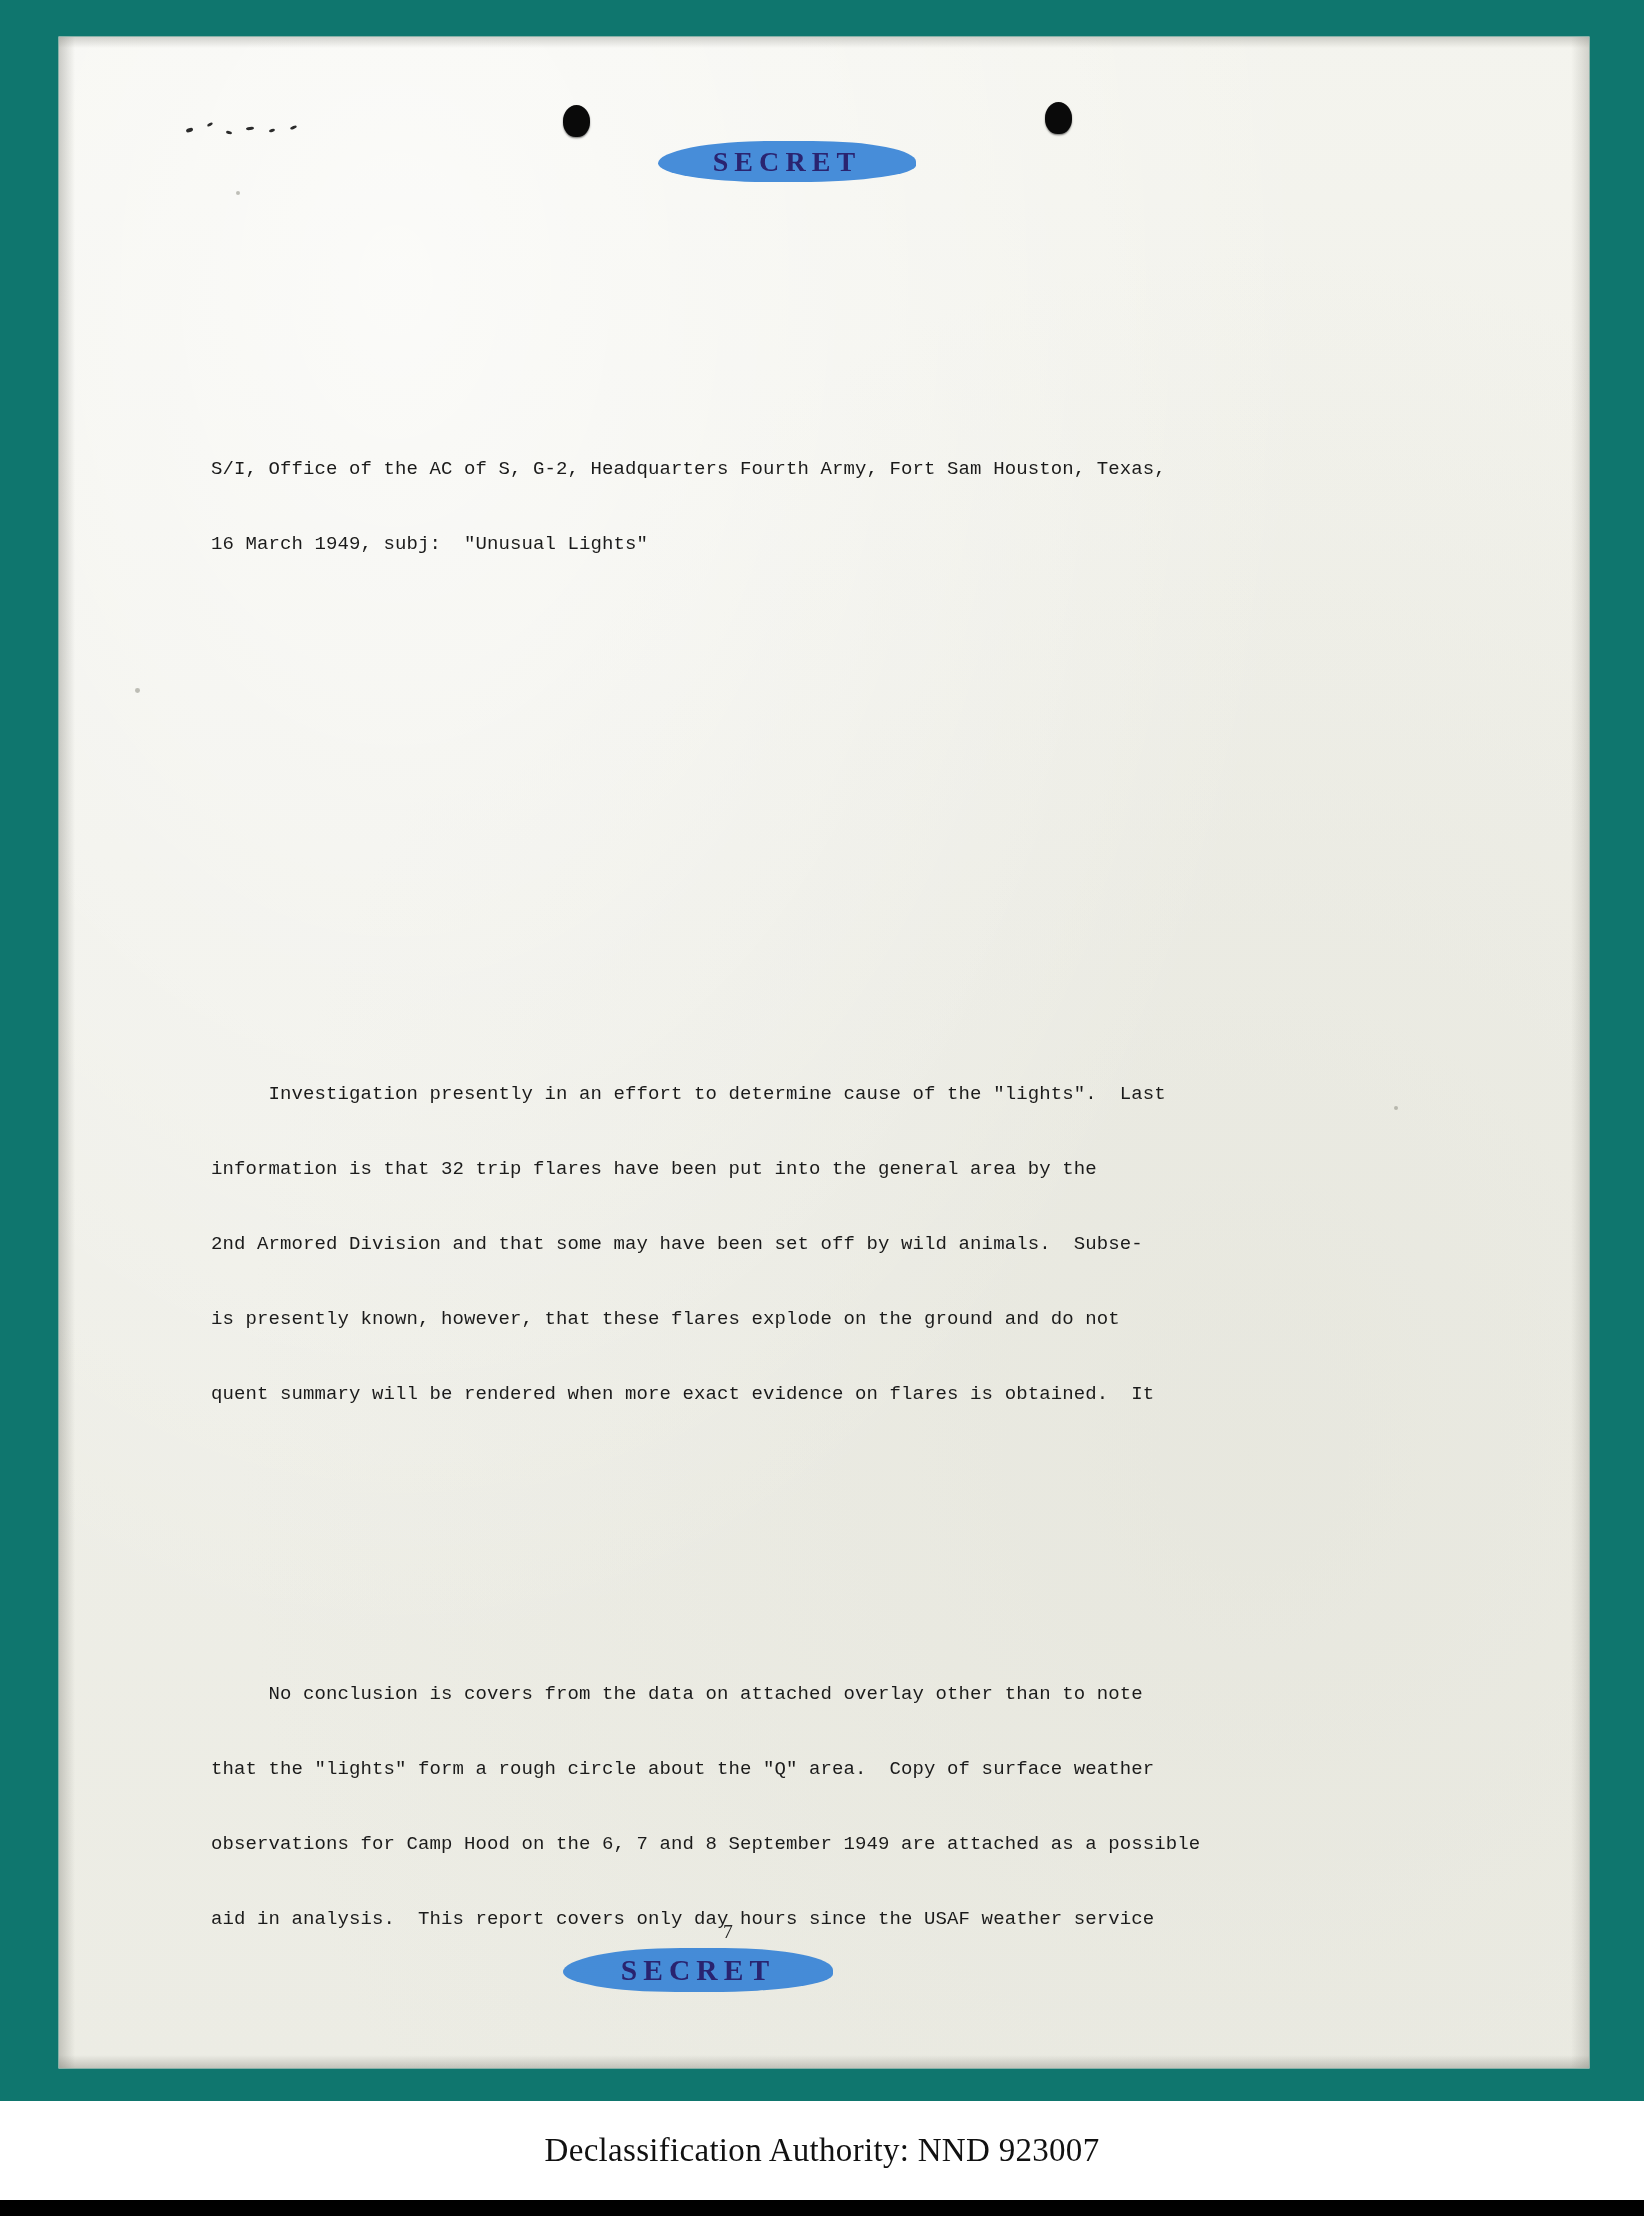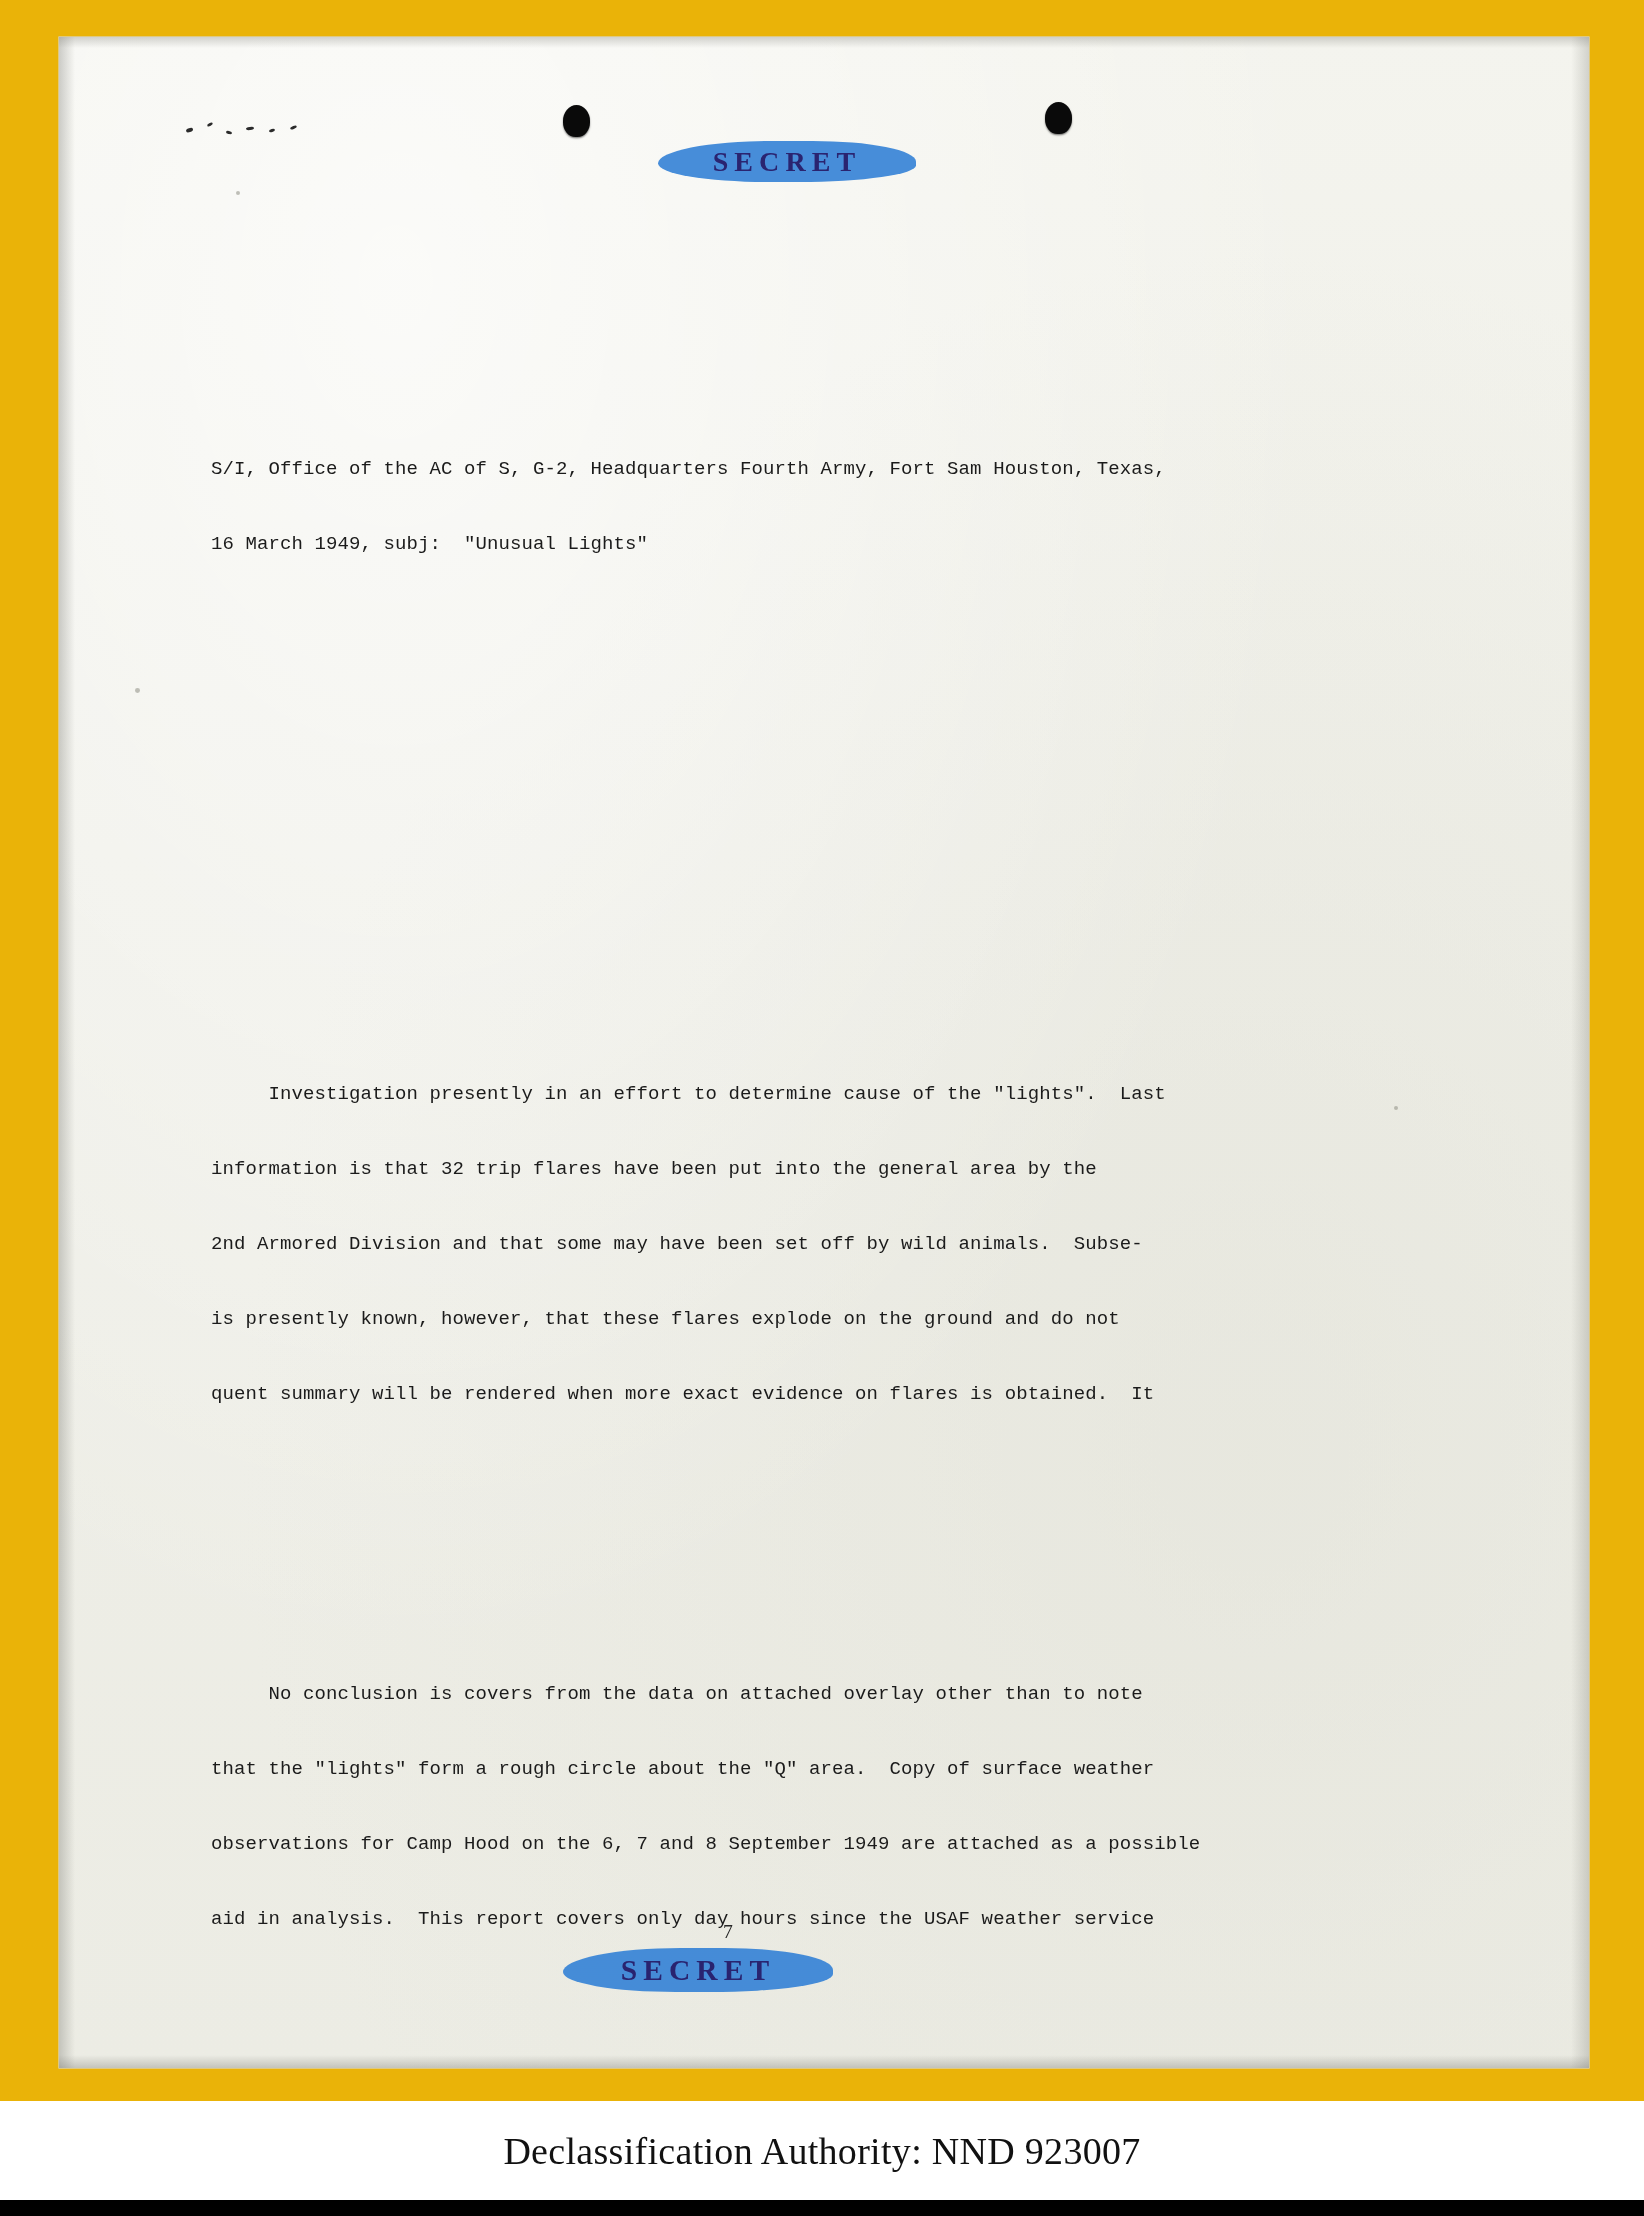--- a/index.html
+++ b/index.html
@@ -14,21 +14,21 @@
     font-family: "Liberation Serif", serif;
     overflow: hidden;
   }
 
   
   #scan-area {
     position: absolute;
     left: 0; top: 0;
     width: 1644px;
     height: 2101px;
-    background: #eab308;
+    background: #0f766e;
   }
 
   
   #page-sheet {
     position: absolute;
     left: 59px;
     top: 37px;
     width: 1530px;
     height: 2031px;
     background: #f2f2ec;
@@ -191,21 +191,21 @@
     position: absolute;
     left: 0;
     top: 2101px;
     width: 1644px;
     height: 99px;
     background: #ffffff;
     display: flex;
     align-items: center;
     justify-content: center;
     font-family: "Liberation Serif", serif;
-    font-size: 38px;
+    font-size: 33px;
     color: #111111;
     letter-spacing: 0.3px;
   }
 </style>
 </head>
 <body>
 
 <div id="scan-area">
 
   <div id="page-sheet">

